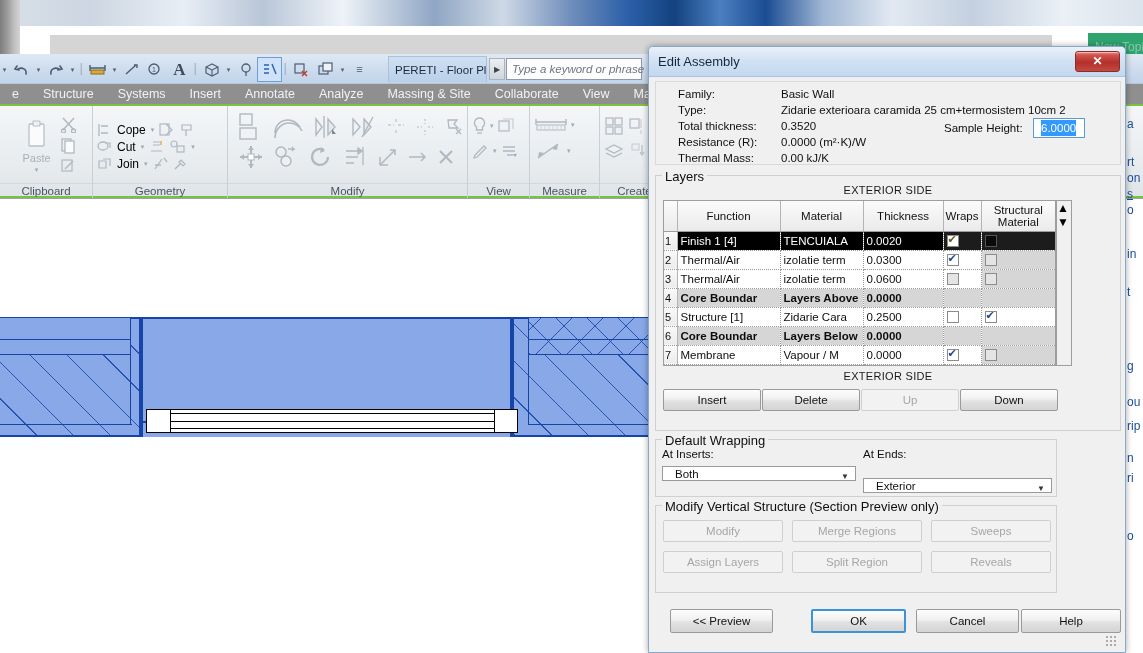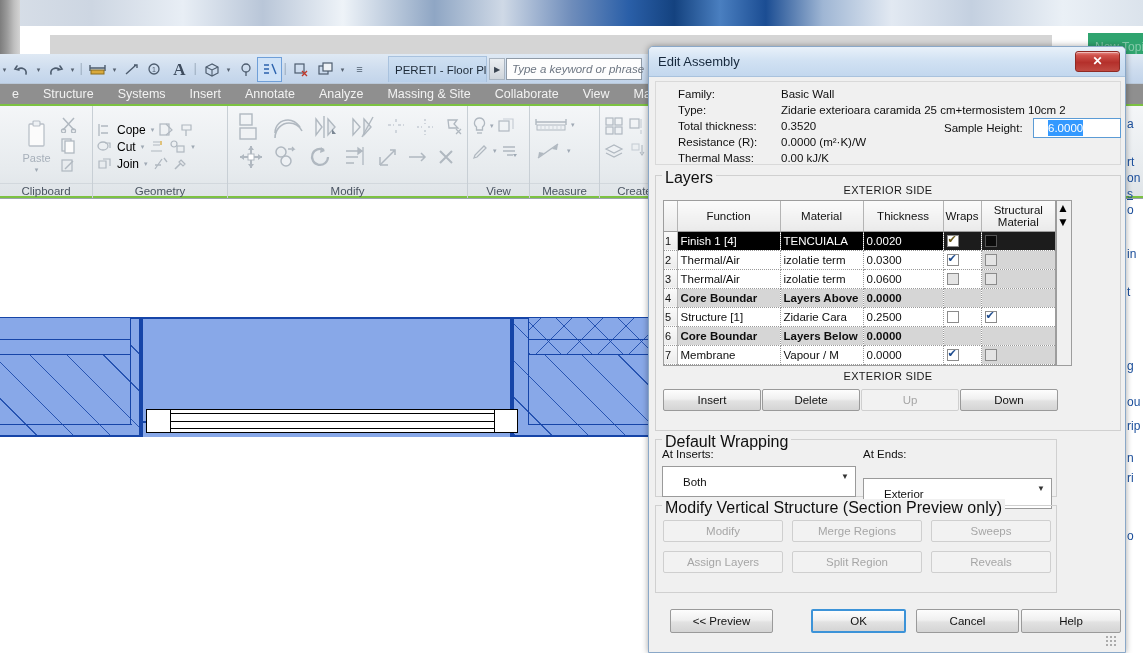--- a/index.html
+++ b/index.html
@@ -208,36 +208,36 @@
   .info-panel {
     position: absolute; left: 0; top: 0; width: 466px; height: 84px;
     background: #f0f0f0; border: 1px solid #d9d9d9;
   }
   .info-row { position: absolute; font-size: 11.5px; color: #0f0f0f; white-space: nowrap; }
   .info-lbl { left: 22px; }
   .info-val { left: 125px; }
 
   .sample-lbl { position: absolute; left: 288px; top: 40px; font-size: 11.5px; color: #0f0f0f; }
   .sample-input {
-    position: absolute; left: 377px; top: 36px; width: 88px; height: 20px;
+    position: absolute; left: 377px; top: 36px; width: 52px; height: 20px;
     background: #ffffff; border: 1px solid #5b9bd5;
-    display: flex; align-items: center; padding-left: 15px; overflow: hidden;
+    display: flex; align-items: center; padding-left: 8px; overflow: hidden;
   }
   .sample-input span {
     background: #3399ff; color: #ffffff; font-size: 11.5px;
     padding: 0 0 0 0; margin-left: -1px; line-height: 16px;
   }
 
   
   .group {
     position: absolute; border: 1px solid #d0d0d0; background: transparent;
   }
   .group-title {
     position: absolute; top: -7px; left: 6px; background: #f0f0f0;
-    padding: 0 3px; font-size: 16px; color: #0f0f0f;
+    padding: 0 3px; font-size: 13px; color: #0f0f0f;
   }
   .side-label {
     position: absolute; width: 100%; text-align: center;
     font-size: 11px; color: #1a1a1a; letter-spacing: .3px;
   }
 
   .grid-wrap {
     position: absolute; background: #ffffff;
     border: 1px solid #9d9d9d; overflow: hidden;
   }
@@ -290,23 +290,23 @@
     border: 1px solid #9a9a9a; border-radius: 2px;
     font-size: 11.5px; color: #111;
     display: flex; align-items: center; justify-content: center;
     white-space: nowrap;
   }
   .btn.disabled { color: #a6a6a6; background: #f2f2f2; border-color: #cfcfcf; }
   .btn.default { border: 2px solid #3c93d8; }
   .abs { position: absolute; }
 
   .combo {
-    position: absolute; height: 31px;
+    position: absolute; height: 15px;
     background: #ffffff; border: 1px solid #9a9a9a;
-    display: flex; align-items: center; padding-left: 20px;
+    display: flex; align-items: center; padding-left: 12px;
     font-size: 11.5px; color: #111;
   }
   .combo .arrow {
     position: absolute; right: 2px; top: 2px; width: 16px; height: 15px;
     display: flex; align-items: center; justify-content: center;
     font-size: 8px; color: #333;
   }
   .grip {
     position: absolute; right: 2px; bottom: 1px; width: 12px; height: 12px;
     background-image:

